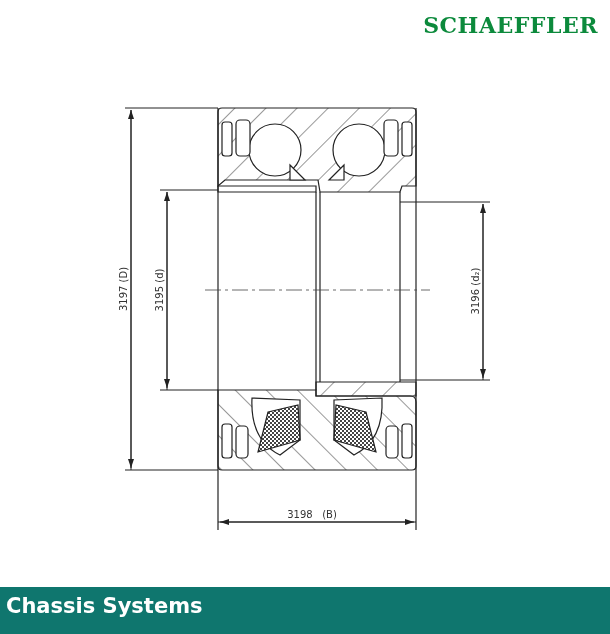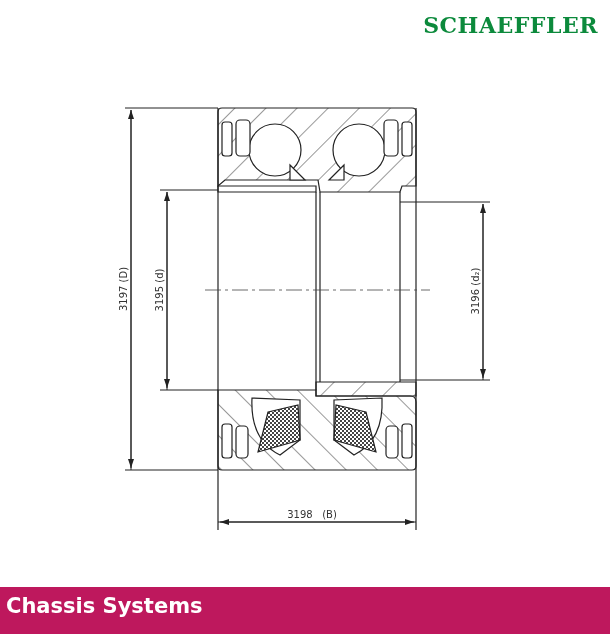--- a/index.html
+++ b/index.html
@@ -1,19 +1,19 @@
 <!DOCTYPE html>
 <html><head>
 <meta charset="utf-8">
 <style>
   html, body { margin:0; padding:0; background:#ffffff; }
   body { width:610px; height:634px; position:relative; overflow:hidden; font-family:"Liberation Sans", sans-serif; }
   .logo { position:absolute; top:12px; right:12px; font-family:"DejaVu Serif", serif; font-weight:bold; color:#0c8a3c; font-size:22px; letter-spacing:0.5px;text-align:right; }
   .drawing { position:absolute; left:0; top:0; }
-  .footer { position:absolute; left:0; top:587px; width:610px; height:47px; background:#be185d; }
+  .footer { position:absolute; left:0; top:587px; width:610px; height:47px; background:#0f766e; }
   .footer-label { position:absolute; left:6px; top:7px; color:#ffffff; font-family:"DejaVu Sans", sans-serif; font-weight:bold; font-size:21px; }
   .dim-text { font-family:"DejaVu Sans", sans-serif; font-size:10px; fill:#333; }
 </style>
 </head>
 <body>
 
 <div class="logo">SCHAEFFLER</div>
 
 <svg class="drawing" width="610" height="587" viewBox="0 0 610 587" xmlns="http://www.w3.org/2000/svg">
   <defs>

